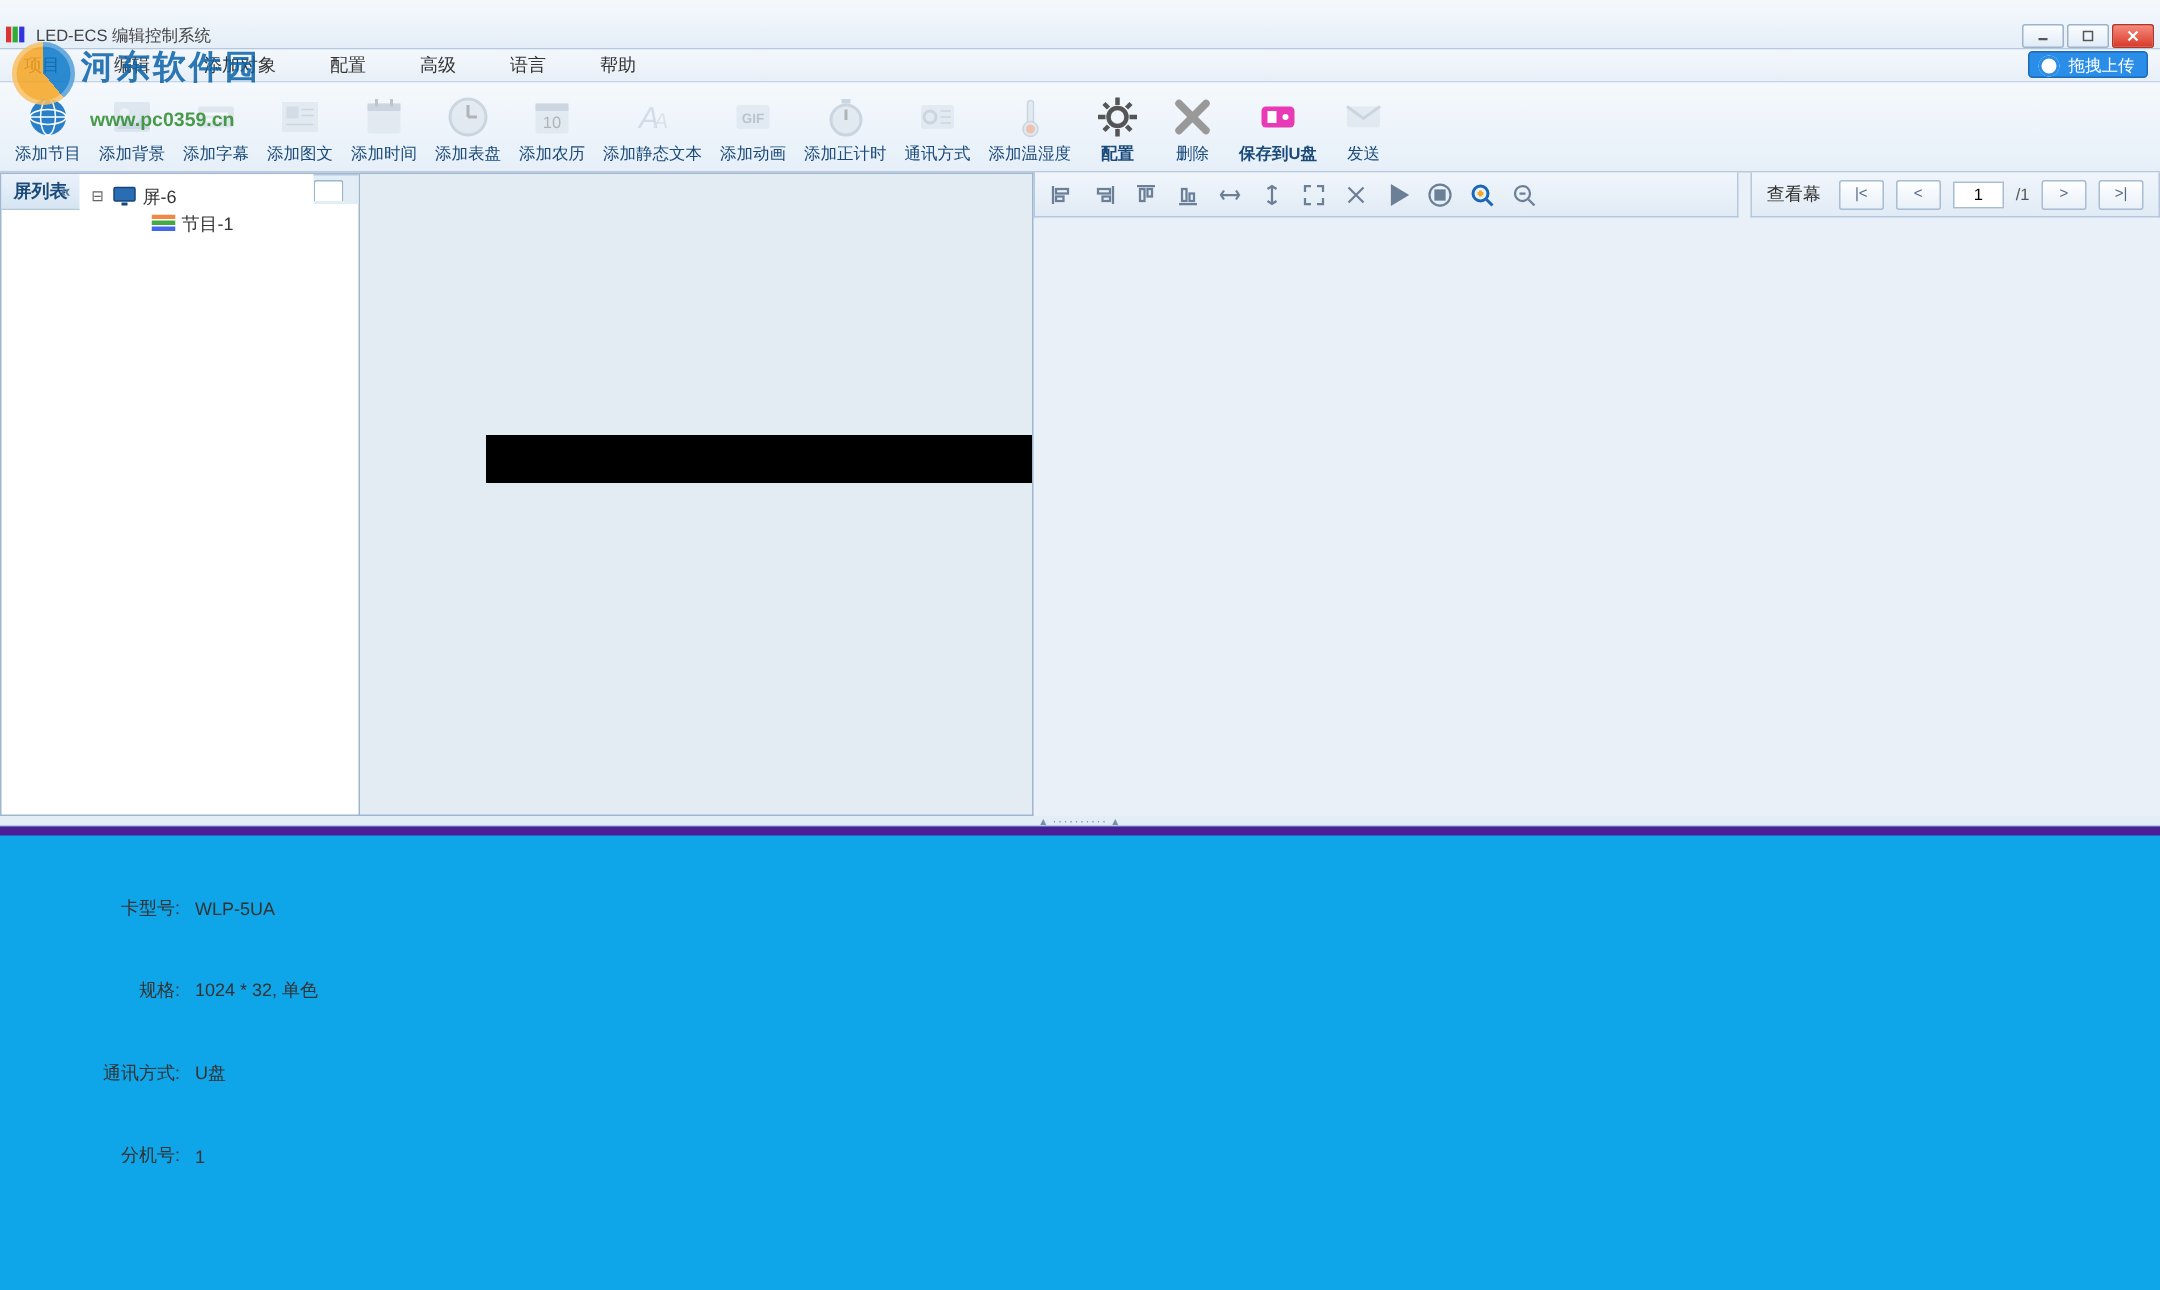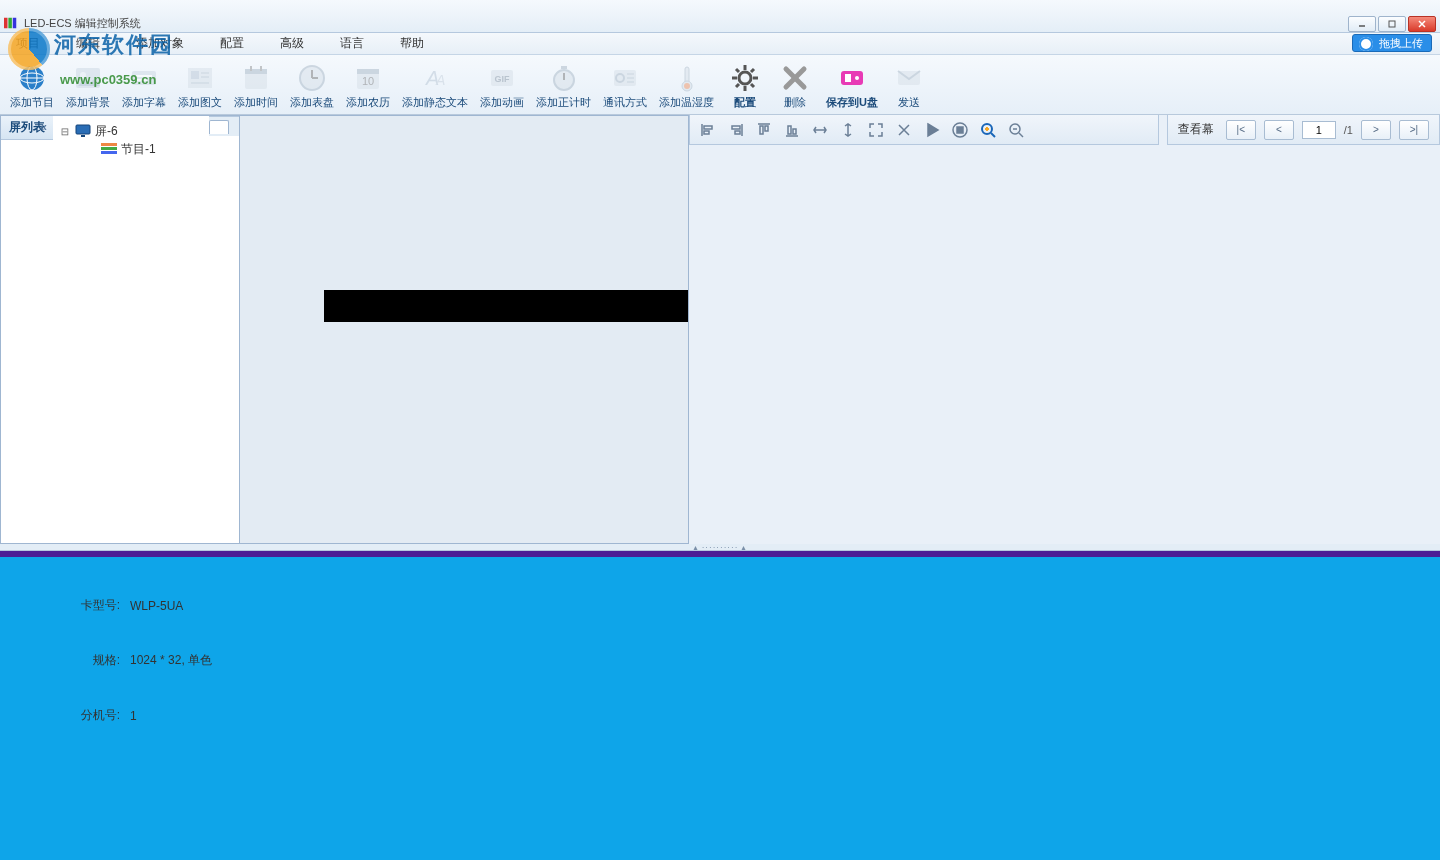--- a/index.html
+++ b/index.html
@@ -425,16 +425,20 @@
 <div class="info-panel" id="info-panel">
     <div class="info-row">
       <div class="info-label">卡型号:</div>
       <div class="info-value">WLP-5UA</div>
     </div>
     <div class="info-row">
       <div class="info-label">规格:</div>
       <div class="info-value">1024 * 32, 单色</div>
     </div>
     <div class="info-row">
+      <div class="info-label">通讯方式:</div>
+      <div class="info-value">U盘</div>
+    </div>
+    <div class="info-row">
       <div class="info-label">分机号:</div>
       <div class="info-value">1</div>
     </div>
   </div>
 
 </body></html>

